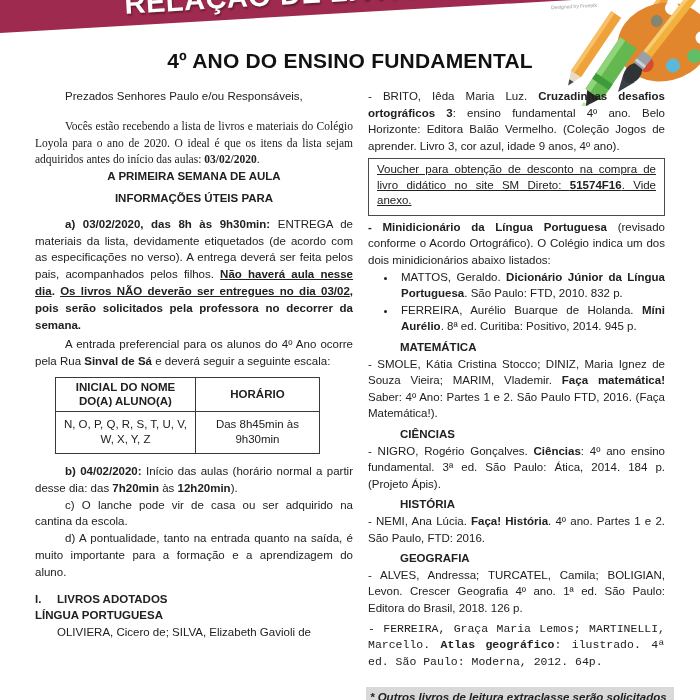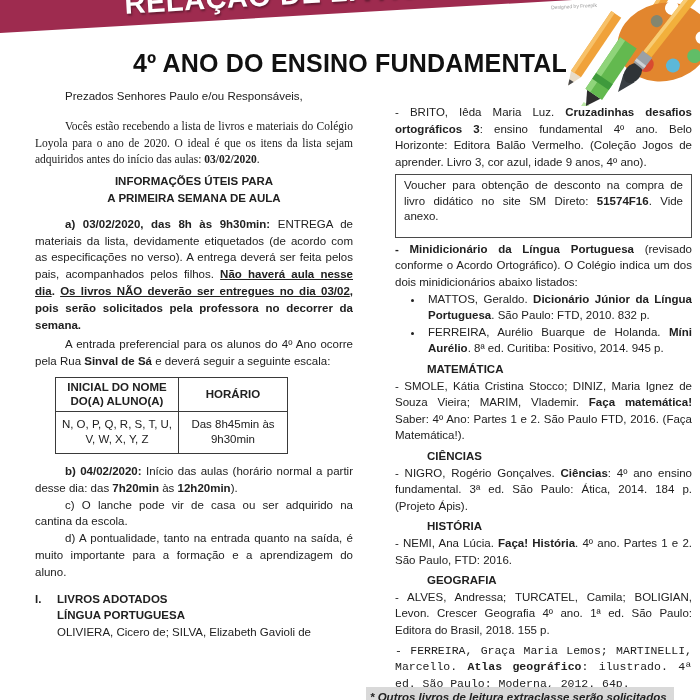--- a/index.html
+++ b/index.html
@@ -8,43 +8,43 @@
   
   .banner{position:absolute;left:0;top:-117px;width:830px;height:150px;background:#9e2b4f;
           transform:rotate(-3.3deg);transform-origin:0 100%;}
   .banner-title{position:absolute;left:126px;bottom:5px;color:#fff;font-weight:bold;
                 font-size:29px;white-space:nowrap;letter-spacing:.5px;
                 text-shadow:1px 2px 2px rgba(0,0,0,.35);}
   .credit{position:absolute;left:551px;top:3px;font-size:5px;color:#999;transform:rotate(-3deg);}
   .art{position:absolute;top:-12px;right:-10px;}
   
   .page-title{position:absolute;top:49px;left:0;width:100%;text-align:center;
-              font-weight:bold;font-size:25px;letter-spacing:.2px;color:#111;}
+              font-weight:bold;font-size:21px;letter-spacing:.2px;color:#111;}
   
   .col{position:absolute;top:88px;font-size:11.5px;line-height:16.8px;text-align:justify;}
   .col-left{left:35px;width:318px;}
-  .col-right{left:395px;width:297px;line-height:16.6px;margin-top:16px;}
+  .col-right{left:368px;width:297px;line-height:16.6px;}
   p{margin:0;}
   .indent{text-indent:30px;}
   .u{text-decoration:underline;}
   .info-heading{text-align:center;font-weight:bold;}
   .mt13{margin-top:13px;font-family:Liberation Serif, serif;}.mt9{margin-top:9px;}
   .mt5{margin-top:5px;}.mt4{margin-top:4px;font-family:Liberation Mono, monospace;}.mt3{margin-top:3px;}
   
-  .book-table{border-collapse:collapse;margin:7px 0 9px 20px;width:233px;border-radius:29px;}
+  .book-table{border-collapse:collapse;margin:7px 0 9px 20px;width:265px;border-radius:29px;}
   .book-table th,.book-table td{border:1px solid #3a3a3a;text-align:center;
       font-size:11.5px;line-height:14.5px;padding:2px 4px;vertical-align:middle;}
   .book-table td{padding:5px 4px;line-height:15.5px;}
   
   .adopt-row{display:flex;margin-top:10px;font-weight:bold;text-align:left;}
   .roman{width:22px;}
-  .adopt-sub{margin-left:22px;font-weight:bold;text-align:left;}
+  .adopt-sub{font-weight:bold;text-align:left;}
   .adopt-body{margin-left:22px;}
   
-  .voucher{border:1px solid #4a4a4a;margin-top:4px;padding:3px 8px 12px;line-height:15.5px;}
+  .voucher{border:1px solid #4a4a4a;margin-top:4px;padding:3px 8px 6px;line-height:15.5px;text-decoration:underline;}
   .subj{font-weight:bold;text-align:left;margin-top:4px;padding-left:32px;}
   .dict-list{margin:0;padding-left:29px;}
   .dict-list li{margin:0;padding-left:4px;}
   .footnote{position:absolute;left:366px;top:687px;width:300px;background:#d9d9d9;
             font-weight:bold;font-style:italic;font-size:11.5px;line-height:15px;
             padding:3px 4px 10px;white-space:nowrap;overflow:hidden;}
 </style>
 </head>
 <body>
 
@@ -97,22 +97,22 @@
     </g>
   </svg>
 
   <div class="page-title">4º ANO DO ENSINO FUNDAMENTAL</div>
 
   <div class="col col-left">
     <p class="indent">Prezados Senhores Paulo e/ou Responsáveis,</p>
 
     <p class="indent mt13"><span>Vocês estão recebendo a lista de livros e materiais do Colégio Loyola para o ano de 2020. O ideal é que os itens da lista sejam adquiridos antes do início das aulas: </span><b>03/02/2020</b><span>.</span></p>
 
+    <p class="info-heading">A PRIMEIRA SEMANA DE AULA</p>
     <p class="info-heading mt5">INFORMAÇÕES ÚTEIS PARA</p>
-    <p class="info-heading">A PRIMEIRA SEMANA DE AULA</p>
 
     <p class="indent mt9"><b>a) 03/02/2020, das 8h às 9h30min:</b><span> ENTREGA de materiais da lista, devidamente etiquetados (de acordo com as especificações no verso). A entrega deverá ser feita pelos pais, acompanhados pelos filhos. </span><b class="u">Não haverá aula nesse dia</b><b>. </b><b class="u">Os livros NÃO deverão ser entregues no dia 03/02</b><b>, pois serão solicitados pela professora no decorrer da semana.</b></p>
 
     <p class="indent mt3"><span>A entrada preferencial para os alunos do 4º Ano ocorre pela Rua </span><b>Sinval de Sá</b><span> e deverá seguir a seguinte escala:</span></p>
 
     <table class="book-table">
       <tbody>
           <tr>
         <th style="width:53%">INICIAL DO NOME DO(A) ALUNO(A)</th>
         <th>HORÁRIO</th>
@@ -152,19 +152,19 @@
     <div class="subj">MATEMÁTICA</div>
     <p><span>- SMOLE, Kátia Cristina Stocco; DINIZ, Maria Ignez de Souza Vieira; MARIM, Vlademir. </span><b>Faça matemática!</b><span> Saber: 4º Ano: Partes 1 e 2. São Paulo FTD, 2016. (Faça Matemática!).</span></p>
 
     <div class="subj">CIÊNCIAS</div>
     <p><span>- NIGRO, Rogério Gonçalves. </span><b>Ciências</b><span>: 4º ano ensino fundamental. 3ª ed. São Paulo: Ática, 2014. 184 p. (Projeto Ápis).</span></p>
 
     <div class="subj">HISTÓRIA</div>
     <p><span>- NEMI, Ana Lúcia. </span><b>Faça! História</b><span>. 4º ano. Partes 1 e 2. São Paulo, FTD: 2016.</span></p>
 
     <div class="subj">GEOGRAFIA</div>
-    <p>- ALVES, Andressa; TURCATEL, Camila; BOLIGIAN, Levon. Crescer Geografia 4º ano. 1ª ed. São Paulo: Editora do Brasil, 2018. 155 p.</p>
+    <p>- ALVES, Andressa; TURCATEL, Camila; BOLIGIAN, Levon. Crescer Geografia 4º ano. 1ª ed. São Paulo: Editora do Brasil, 2018. 126 p.</p>
     <p class="mt4"><span>- FERREIRA, Graça Maria Lemos; MARTINELLI, Marcello. </span><b>Atlas geográfico</b><span>: ilustrado. 4ª ed. São Paulo: Moderna, 2012. 64p.</span></p>
   </div>
 
   <div class="footnote">* Outros livros de leitura extraclasse serão solicitados</div>
 
 </div>
 
 </body></html>

